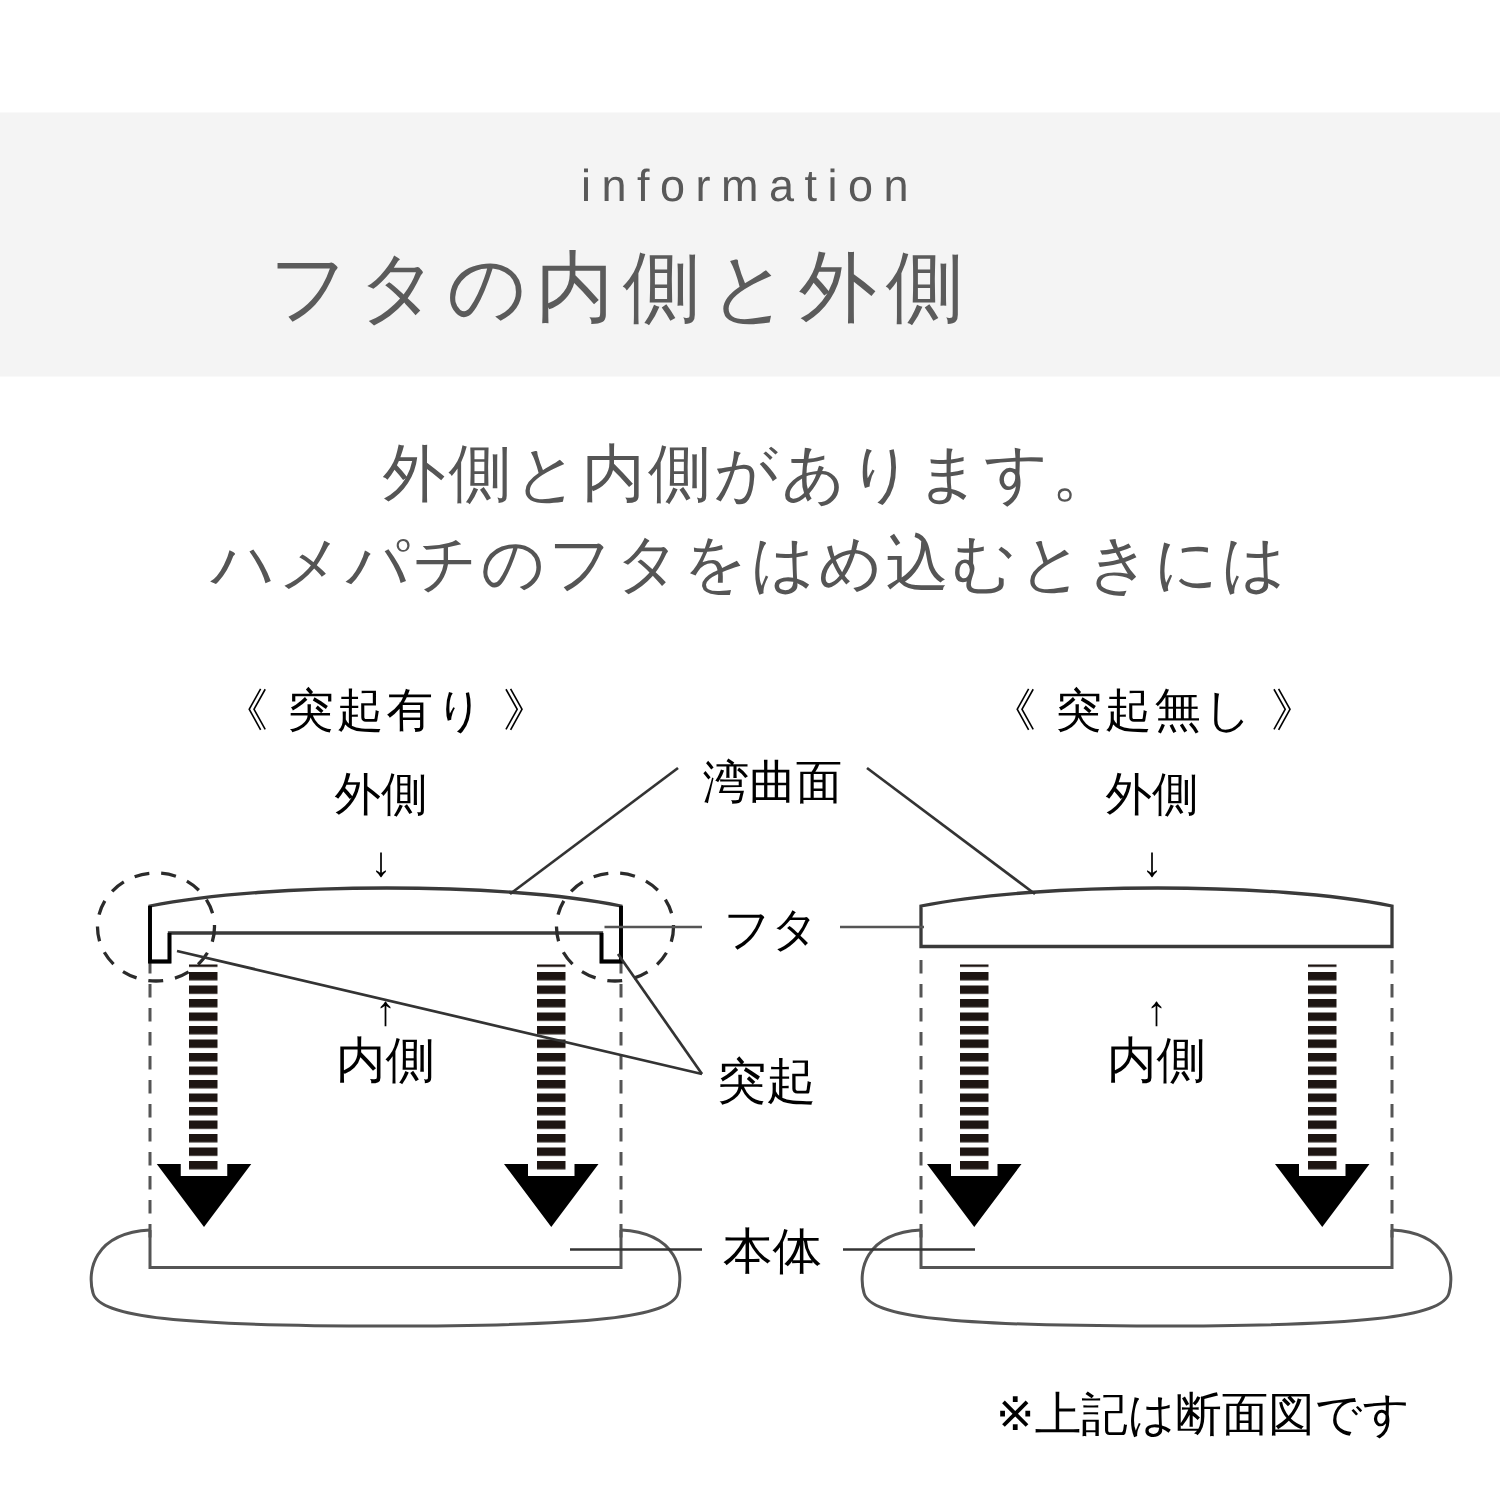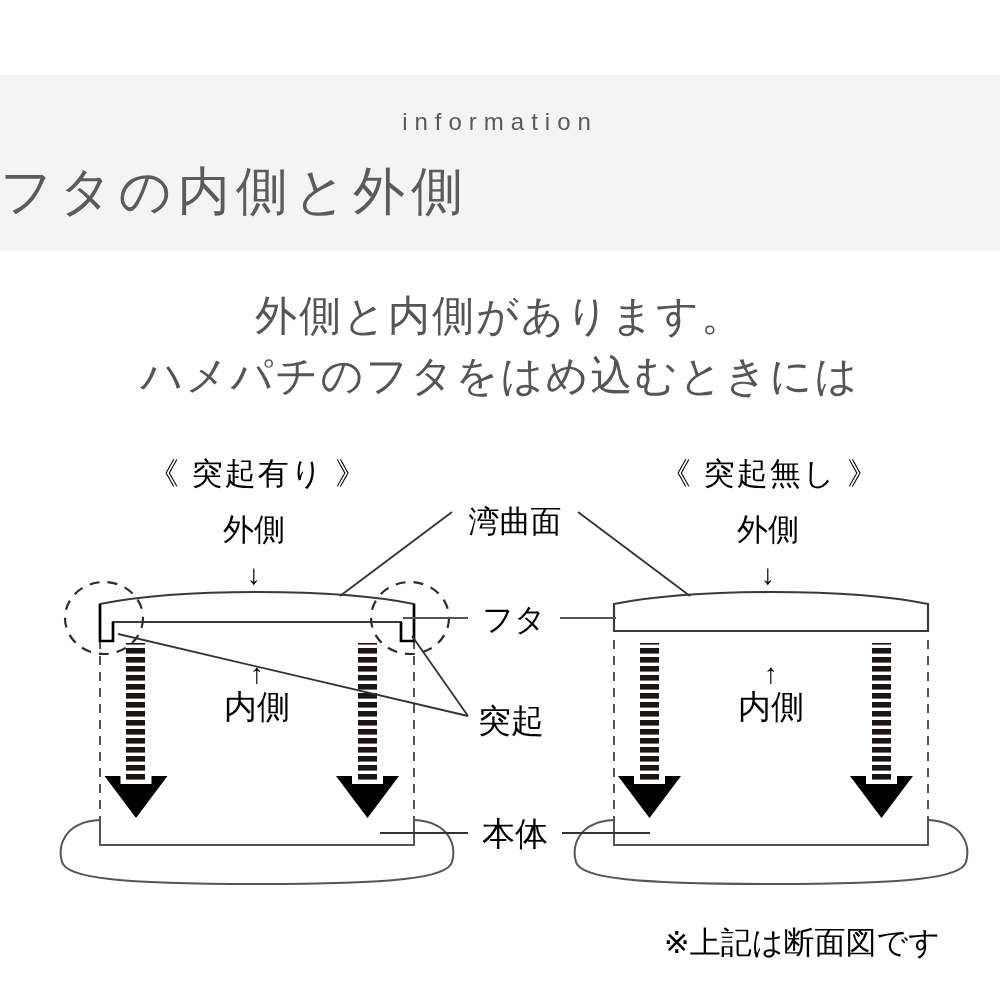--- a/index.html
+++ b/index.html
@@ -15,28 +15,28 @@
   #page{position:relative;width:1000px;height:1000px;}
 
   
   .header-band{
     position:absolute;left:0;top:75px;width:1000px;height:176px;
     background:#f4f4f4;
   }
   .header-kicker{
     position:absolute;left:0;top:108px;width:1000px;
     text-align:center;
-    font-size:24px;
+    font-size:30px;
     letter-spacing:7px;
     color:#595959;
     font-weight:400;
   }
   .header-title{
     position:absolute;left:0;top:157px;width:828px;
-    text-align:left;
+    text-align:center;
     font-size:52px;
     letter-spacing:6px;
     color:#5b5b5b;
     font-weight:400;
   }
 
   
   .lead{
     position:absolute;left:0;top:286px;width:1000px;
     text-align:center;

